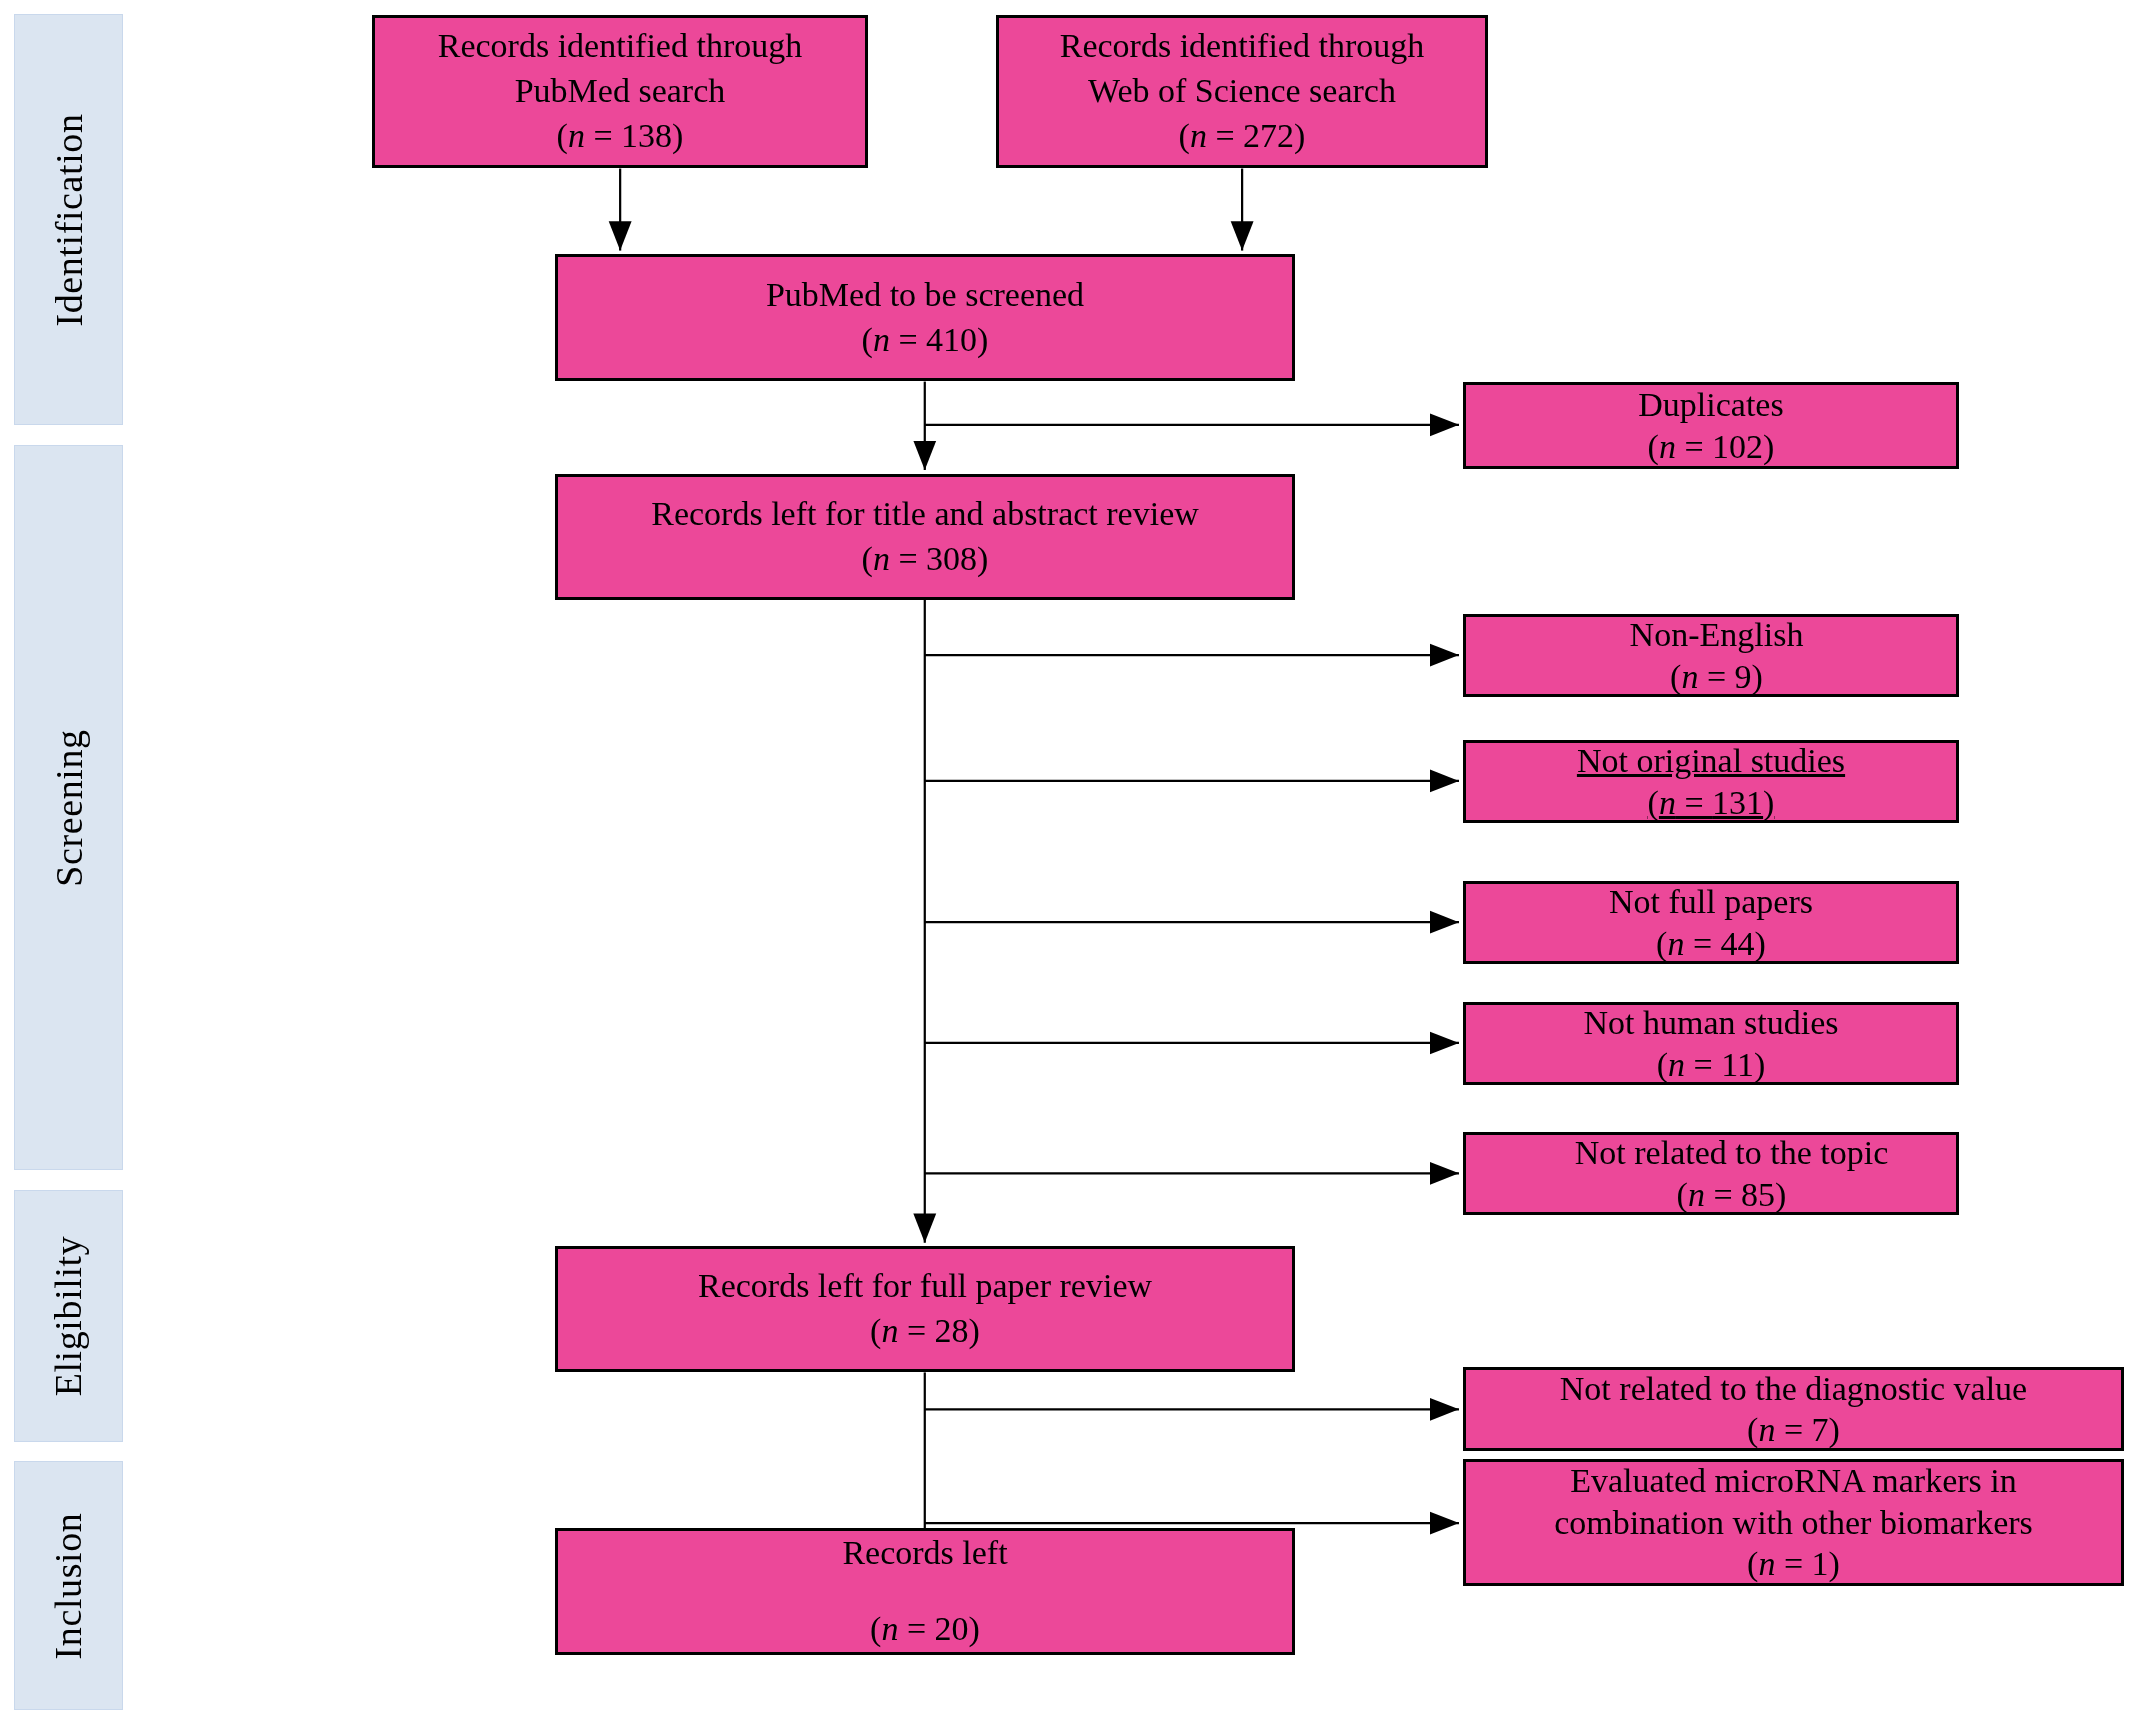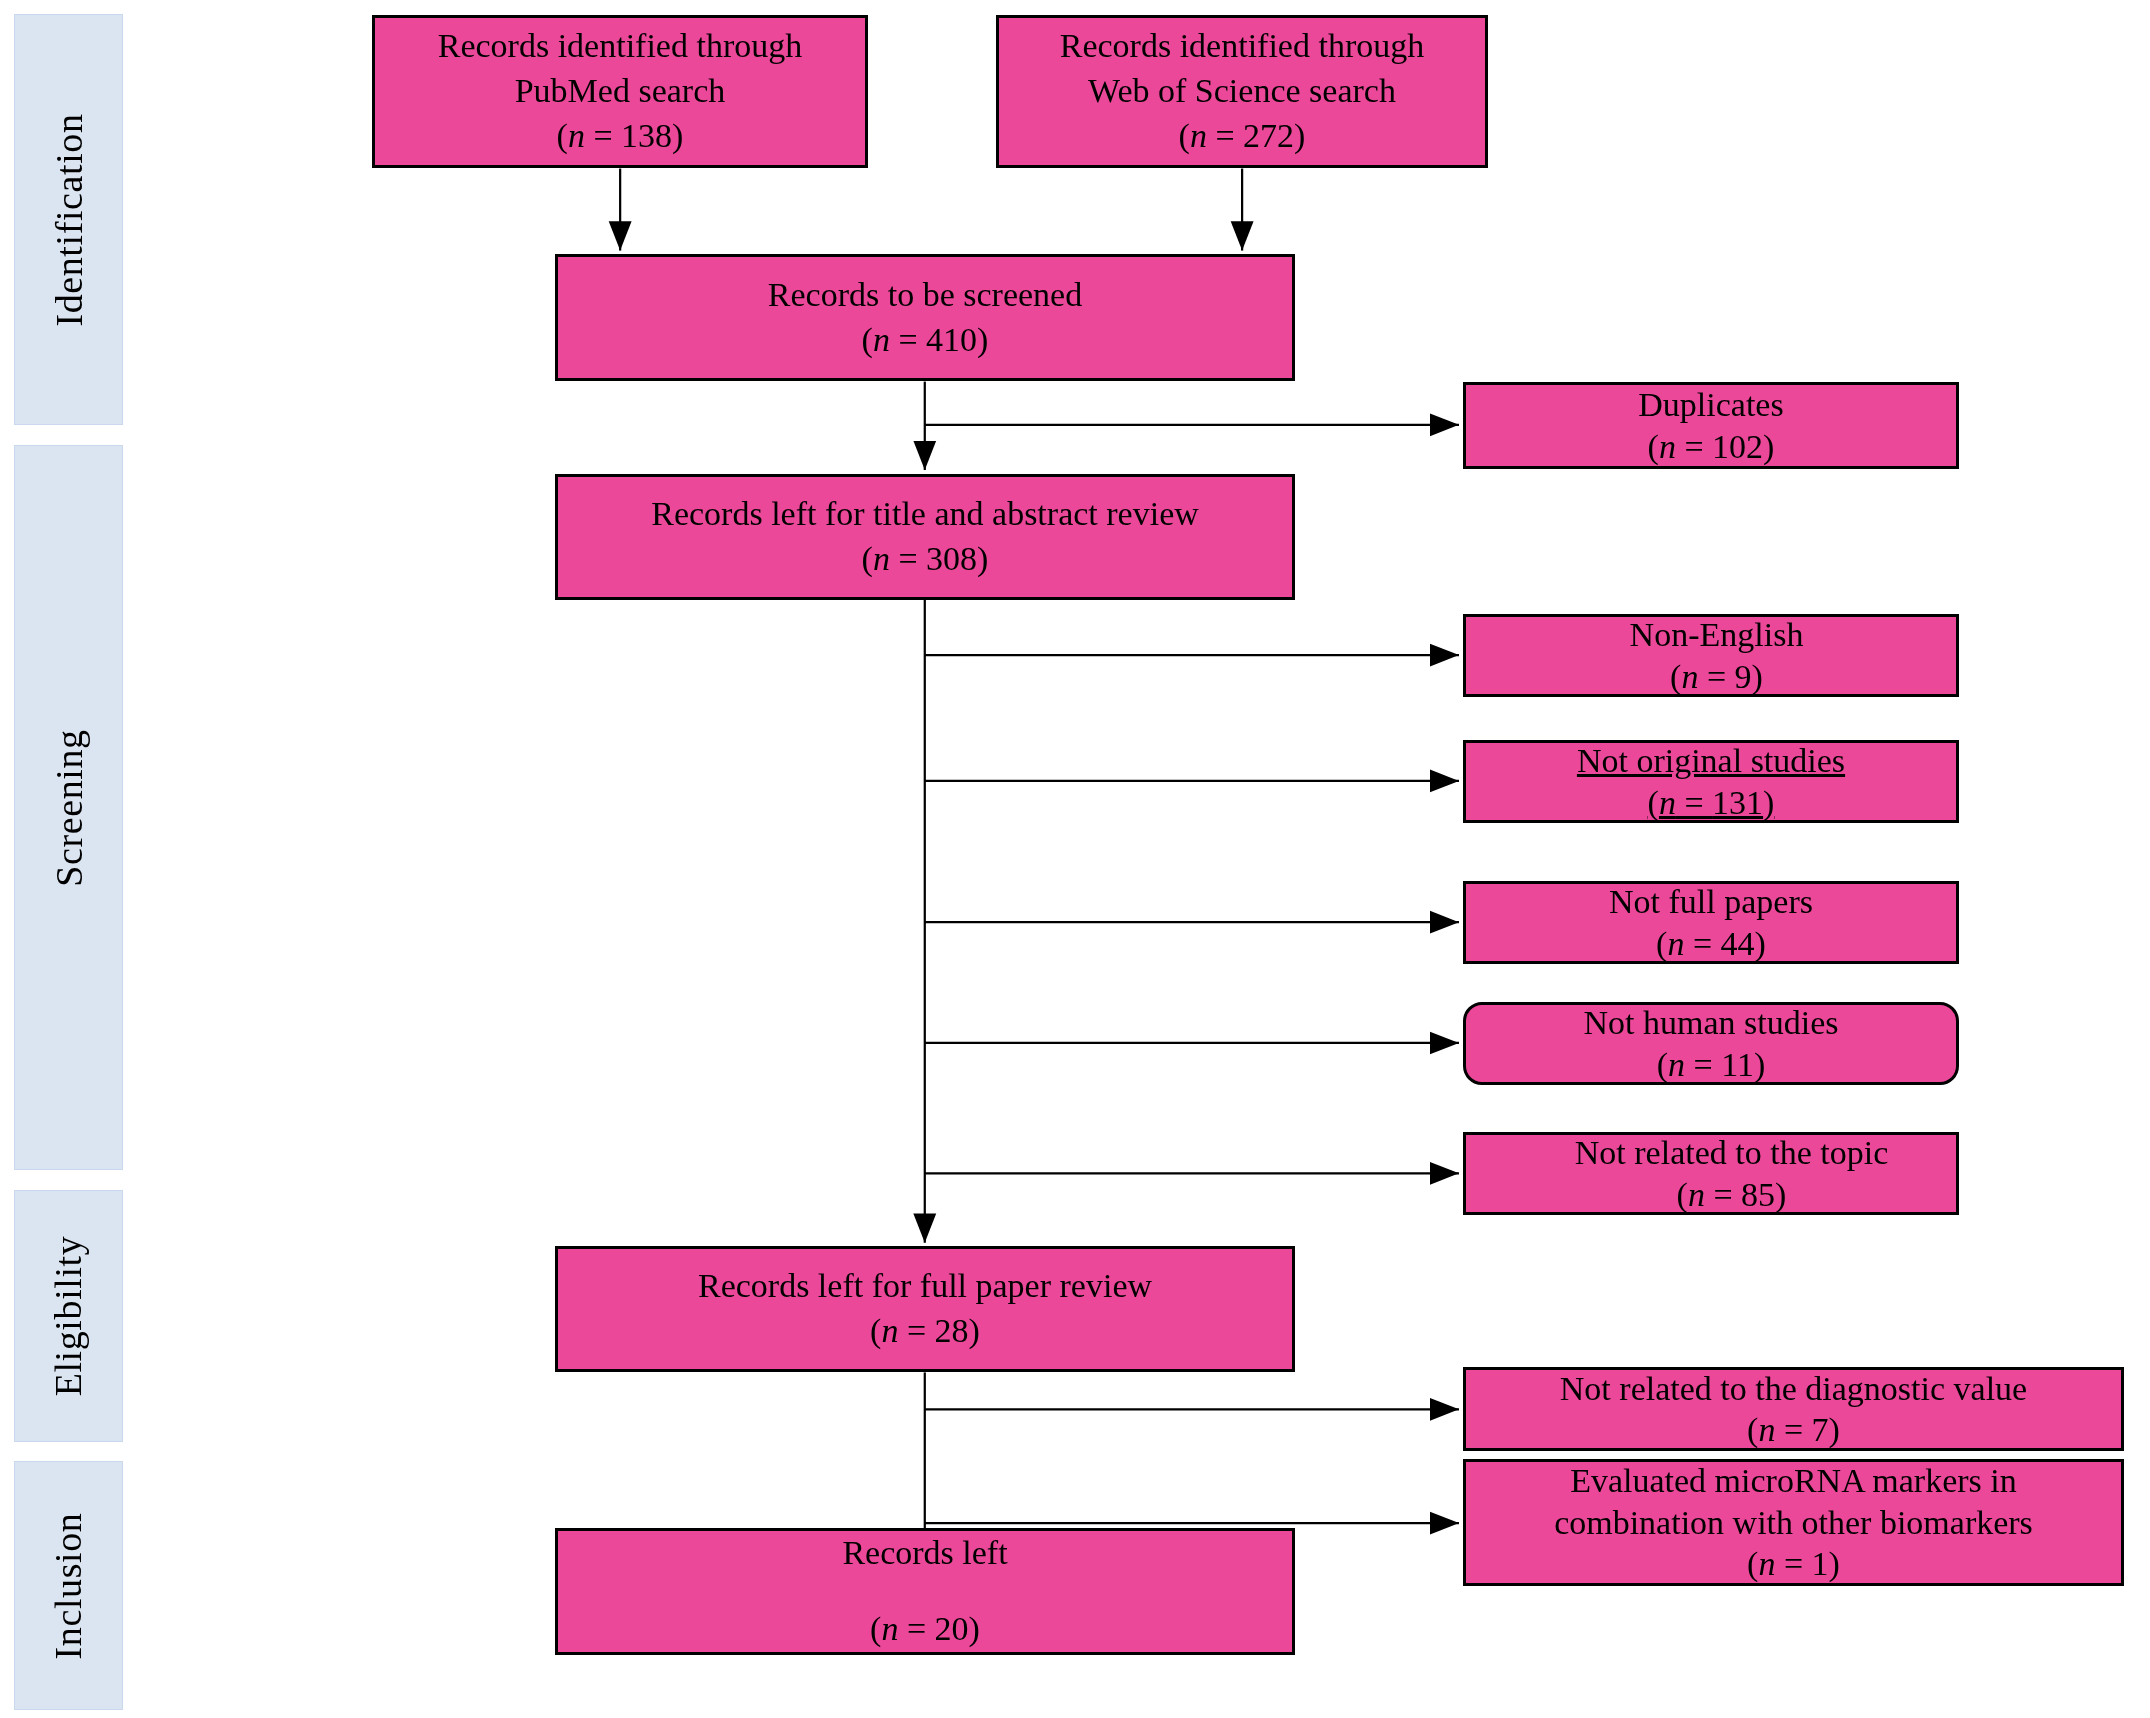--- a/index.html
+++ b/index.html
@@ -57,21 +57,21 @@
   #b-pubmed     { left: 372px;  top: 15.3px;   width: 496px;  height: 153px; }
   #b-wos        { left: 996px; top: 15.3px;   width: 492px;  height: 153px; }
   #b-screened   { left: 555px;  top: 254px;  width: 740px; height: 127px; }
   #b-title      { left: 555px;  top: 474px;  width: 740px; height: 126px; }
   #b-full       { left: 555px;  top: 1246px; width: 740px; height: 126px; }
   #b-left       { left: 555px;  top: 1528px; width: 740px; height: 127px; justify-content: space-between; }
   #b-duplicates { left: 1463px; top: 382px;  width: 496px;  height: 87px; }
   #b-nonenglish { left: 1463px; top: 614px;  width: 496px;  height: 83px; padding-left: 11px; }
   #b-notoriginal{ left: 1463px; top: 740px; width: 496px;  height: 83px; text-decoration: underline; }
   #b-notfull    { left: 1463px; top: 881px; width: 496px;  height: 83px; }
-  #b-nothuman   { left: 1463px; top: 1002px; width: 496px;  height: 83px; border-radius: 19px; }
+  #b-nothuman   { left: 1463px; top: 1002px; width: 496px;  height: 83px; }
   #b-nottopic   { left: 1463px; top: 1132px; width: 496px;  height: 83px; padding-left: 41px; }
   #b-notdiag    { left: 1463px; top: 1367px; width: 661px; height: 84px; }
   #b-microrna   { left: 1463px; top: 1459px; width: 661px; height: 127px; }
 </style>
 </head>
 <body>
 
 <div id="canvas">
 
   <svg id="connectors" viewBox="0 0 3382 2703" xmlns="http://www.w3.org/2000/svg">
@@ -116,21 +116,21 @@
     <div class="nln"><span>(</span><span class="nvar">n</span><span> = </span><span>138</span><span>)</span></div>
   </div>
 
   <div class="box" id="b-wos">
     <div class="lbl">Records identified through
 Web of Science search</div>
     <div class="nln"><span>(</span><span class="nvar">n</span><span> = </span><span>272</span><span>)</span></div>
   </div>
 
   <div class="box" id="b-screened">
-    <div class="lbl">Records to be screened</div>
+    <div class="lbl">PubMed to be screened</div>
     <div class="nln"><span>(</span><span class="nvar">n</span><span> = </span><span>410</span><span>)</span></div>
   </div>
 
   <div class="box" id="b-title">
     <div class="lbl">Records left for title and abstract review</div>
     <div class="nln"><span>(</span><span class="nvar">n</span><span> = </span><span>308</span><span>)</span></div>
   </div>
 
   <div class="box" id="b-full">
     <div class="lbl">Records left for full paper review</div>

